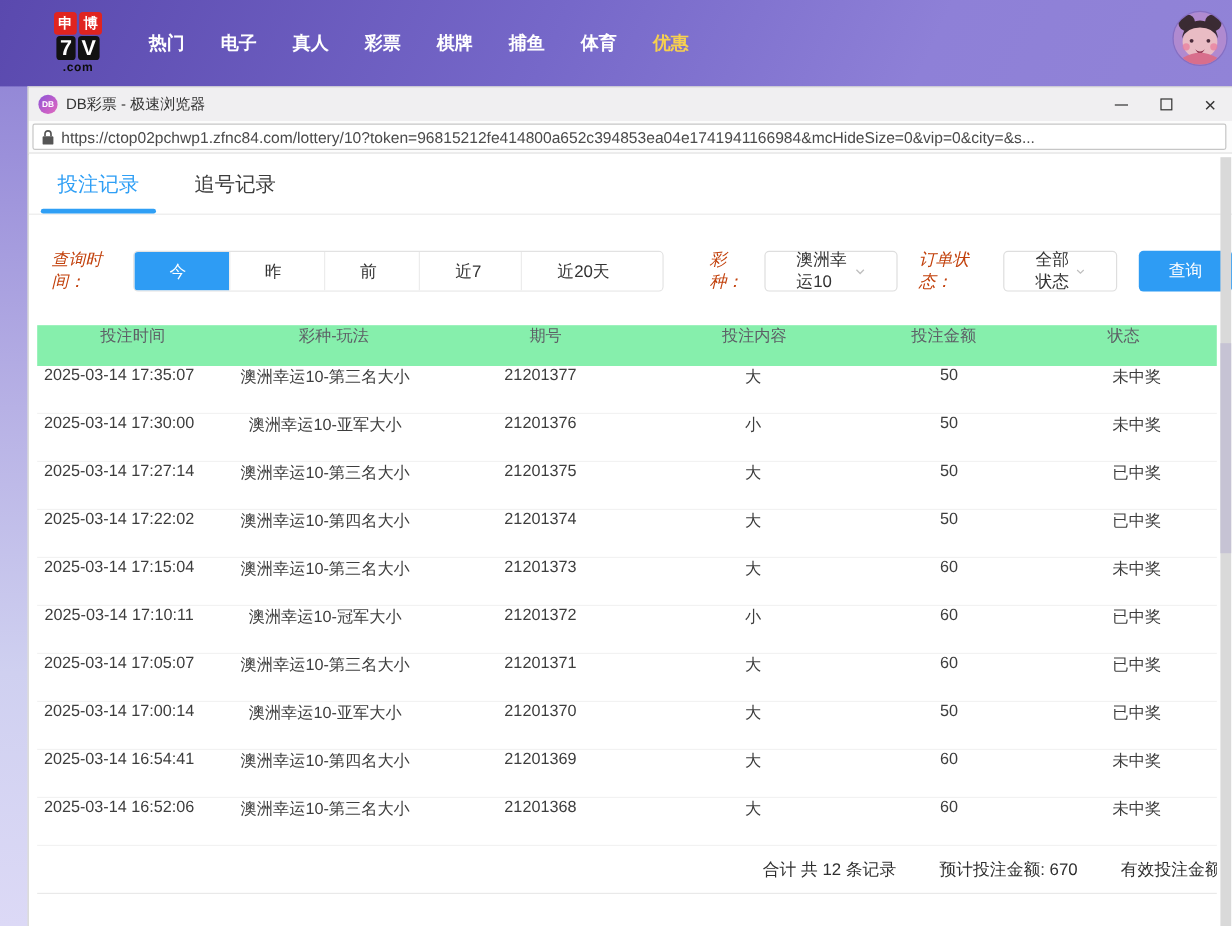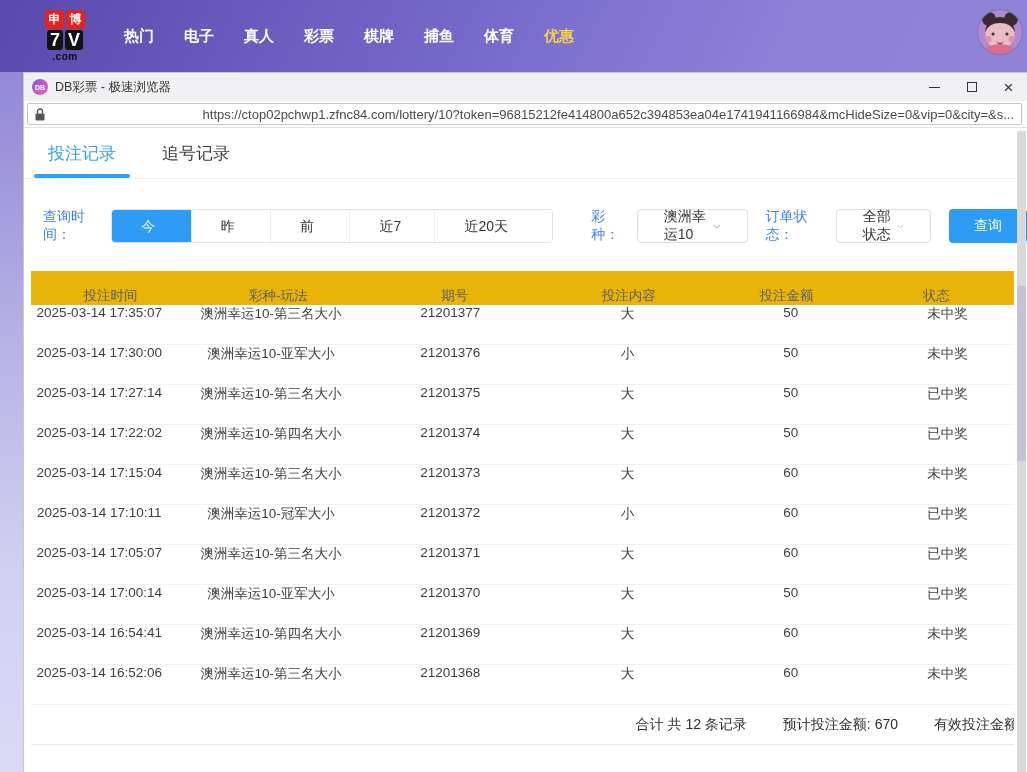--- a/index.html
+++ b/index.html
@@ -34,52 +34,52 @@
     background:linear-gradient(135deg,#8a55d6,#c45ec9 60%,#e06bbd); color:#fff; font-size:7px;
     font-weight:700; display:flex; align-items:center; justify-content:center; }
   .wtitle { margin-left:7px; font-size:12.5px; color:#333; }
   .wcontrols { margin-left:auto; display:flex; height:100%; }
   .wc { width:37px; height:100%; display:flex; align-items:center; justify-content:center; cursor:pointer; }
   .ic-min { width:11px; border-top:1.6px solid #333; }
   .ic-max { width:10px; height:10px; border:1.6px solid #333; }
   .ic-close { font-size:17px; color:#333; line-height:1; }
   .urlbar { height:27px; background:#fcfcfc; padding:2px 5px 3px 3px; border-bottom:1px solid #e2e2e2; }
   .urlfield { height:22px; border:1px solid #c6c6c6; border-radius:2px; background:#fff;
-    display:flex; align-items:center; padding:0 7px; overflow:hidden;justify-content:space-between; }
+    display:flex; align-items:center; padding:0 7px; overflow:hidden; }
   .urltext { margin-left:6px; font-size:13px; color:#4a4a4a; white-space:nowrap; overflow:hidden; }
 
   
   .content { position:absolute; top:56px; left:0; right:0; bottom:0; background:#fff; overflow:hidden; }
   .vscroll { position:absolute; top:2px; right:1px; bottom:0; width:9px; background:#d9d9d9; }
   .vthumb { position:absolute; top:155px; left:0; right:0; height:175px; background:#c6c3d4; }
 
   .tabs { height:50px; border-bottom:1px solid #ececec; display:flex; padding-left:16px; }
   .tab { position:relative; display:flex; align-items:center; padding:0 8px; margin-right:30px;
     font-size:17px; color:#3c3c3c; cursor:pointer; }
   .tab.active { color:#2f9ff5; }
   .tab.active::after { content:""; position:absolute; left:-6px; right:-6px; bottom:0; height:4px;
     border-radius:3px; background:#2f9ff5; }
 
   .filters { margin-top:30px; padding-left:19px; display:flex; align-items:center; height:34px; font-size:14px; }
-  .flabel { color:#3b82f6; }
+  .flabel { color:#c2410c;font-style:italic; }
   .seg { display:flex; height:34px; border:1px solid #e2e2e2; border-radius:4px; overflow:hidden; margin-left:6px; }
   .seg-item { padding:0 29px; line-height:32px; color:#333; cursor:pointer; position:relative; background:#fff; }
   .seg-item + .seg-item { border-left:1px solid #ececec; }
   .seg-item.active { background:#2e9cf4; color:#fff; }
   .select { display:flex; align-items:center; justify-content:space-between; height:34px;
     border:1px solid #dedede; border-radius:4px; padding:0 26px; margin-left:8px; cursor:pointer; background:#fff; }
   .select .val { color:#333; }
   .sel-lottery { width:118px; }
   .sel-status { width:100px; }
   .gap40 { margin-left:38px; } .gap18 { margin-left:18px; }
   .btn-query { margin-left:18px; width:88px; height:34px; border:none; border-radius:4px;
     background:#2e9cf4; color:#fff; font-size:14px; cursor:pointer; font-family:inherit; }
 
   .tablewrap { margin-top:28px; padding:0 13px 0 7px; }
-  .thead { height:34px; background:#eab308; display:flex; align-items:flex-end; }
+  .thead { height:34px; background:#86efac; display:flex; align-items:flex-start; }
   .thead .cell { color:#5d6066; font-size:13.5px; }
   .trow { height:40px; display:flex; align-items:flex-start; border-bottom:1px solid #f2f2f2;gap:28px; }
   .trow .cell { color:#3d3d3d; font-size:13.5px; }
   .cell { text-align:center; white-space:nowrap; overflow:hidden; }
   .c0{width:16.2%} .c1{width:17.9%} .c2{width:18%} .c3{width:17.4%} .c4{width:14.7%} .c5{width:15.8%}
   .status-won { color:#f5483b; }
 
   .tfoot { height:40px; border-bottom:1px solid #e9e9e9; display:flex; align-items:center;
     justify-content:flex-end; font-size:14px; color:#2f2f2f; overflow:hidden; }
   .tfoot span { margin-left:36px; white-space:nowrap; }

